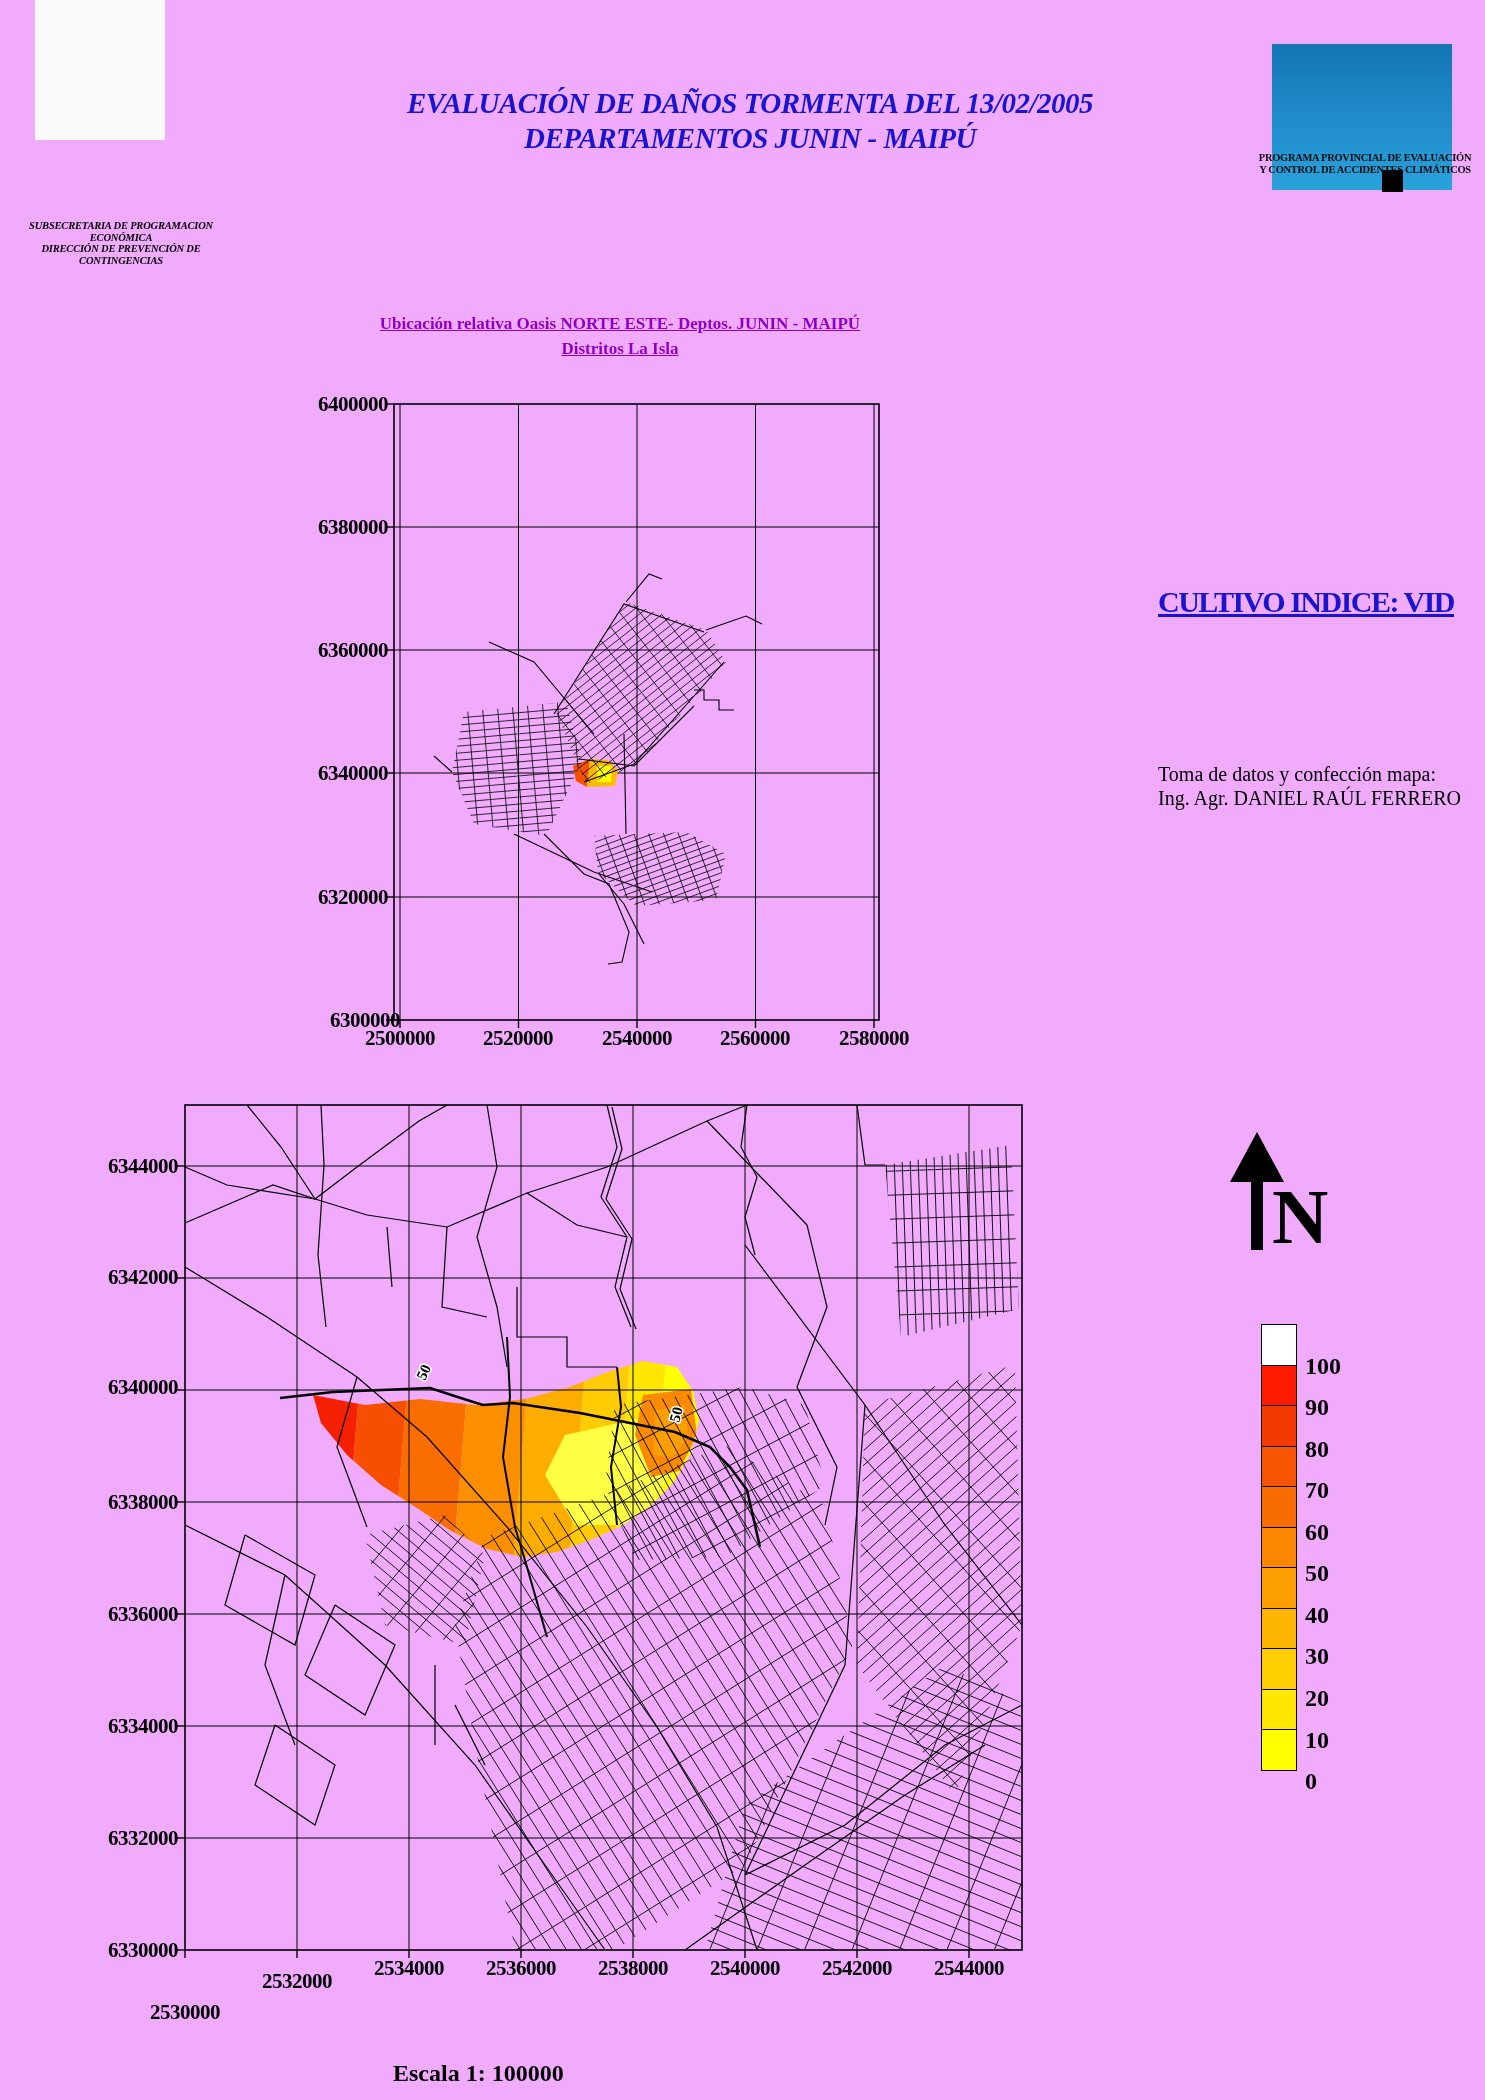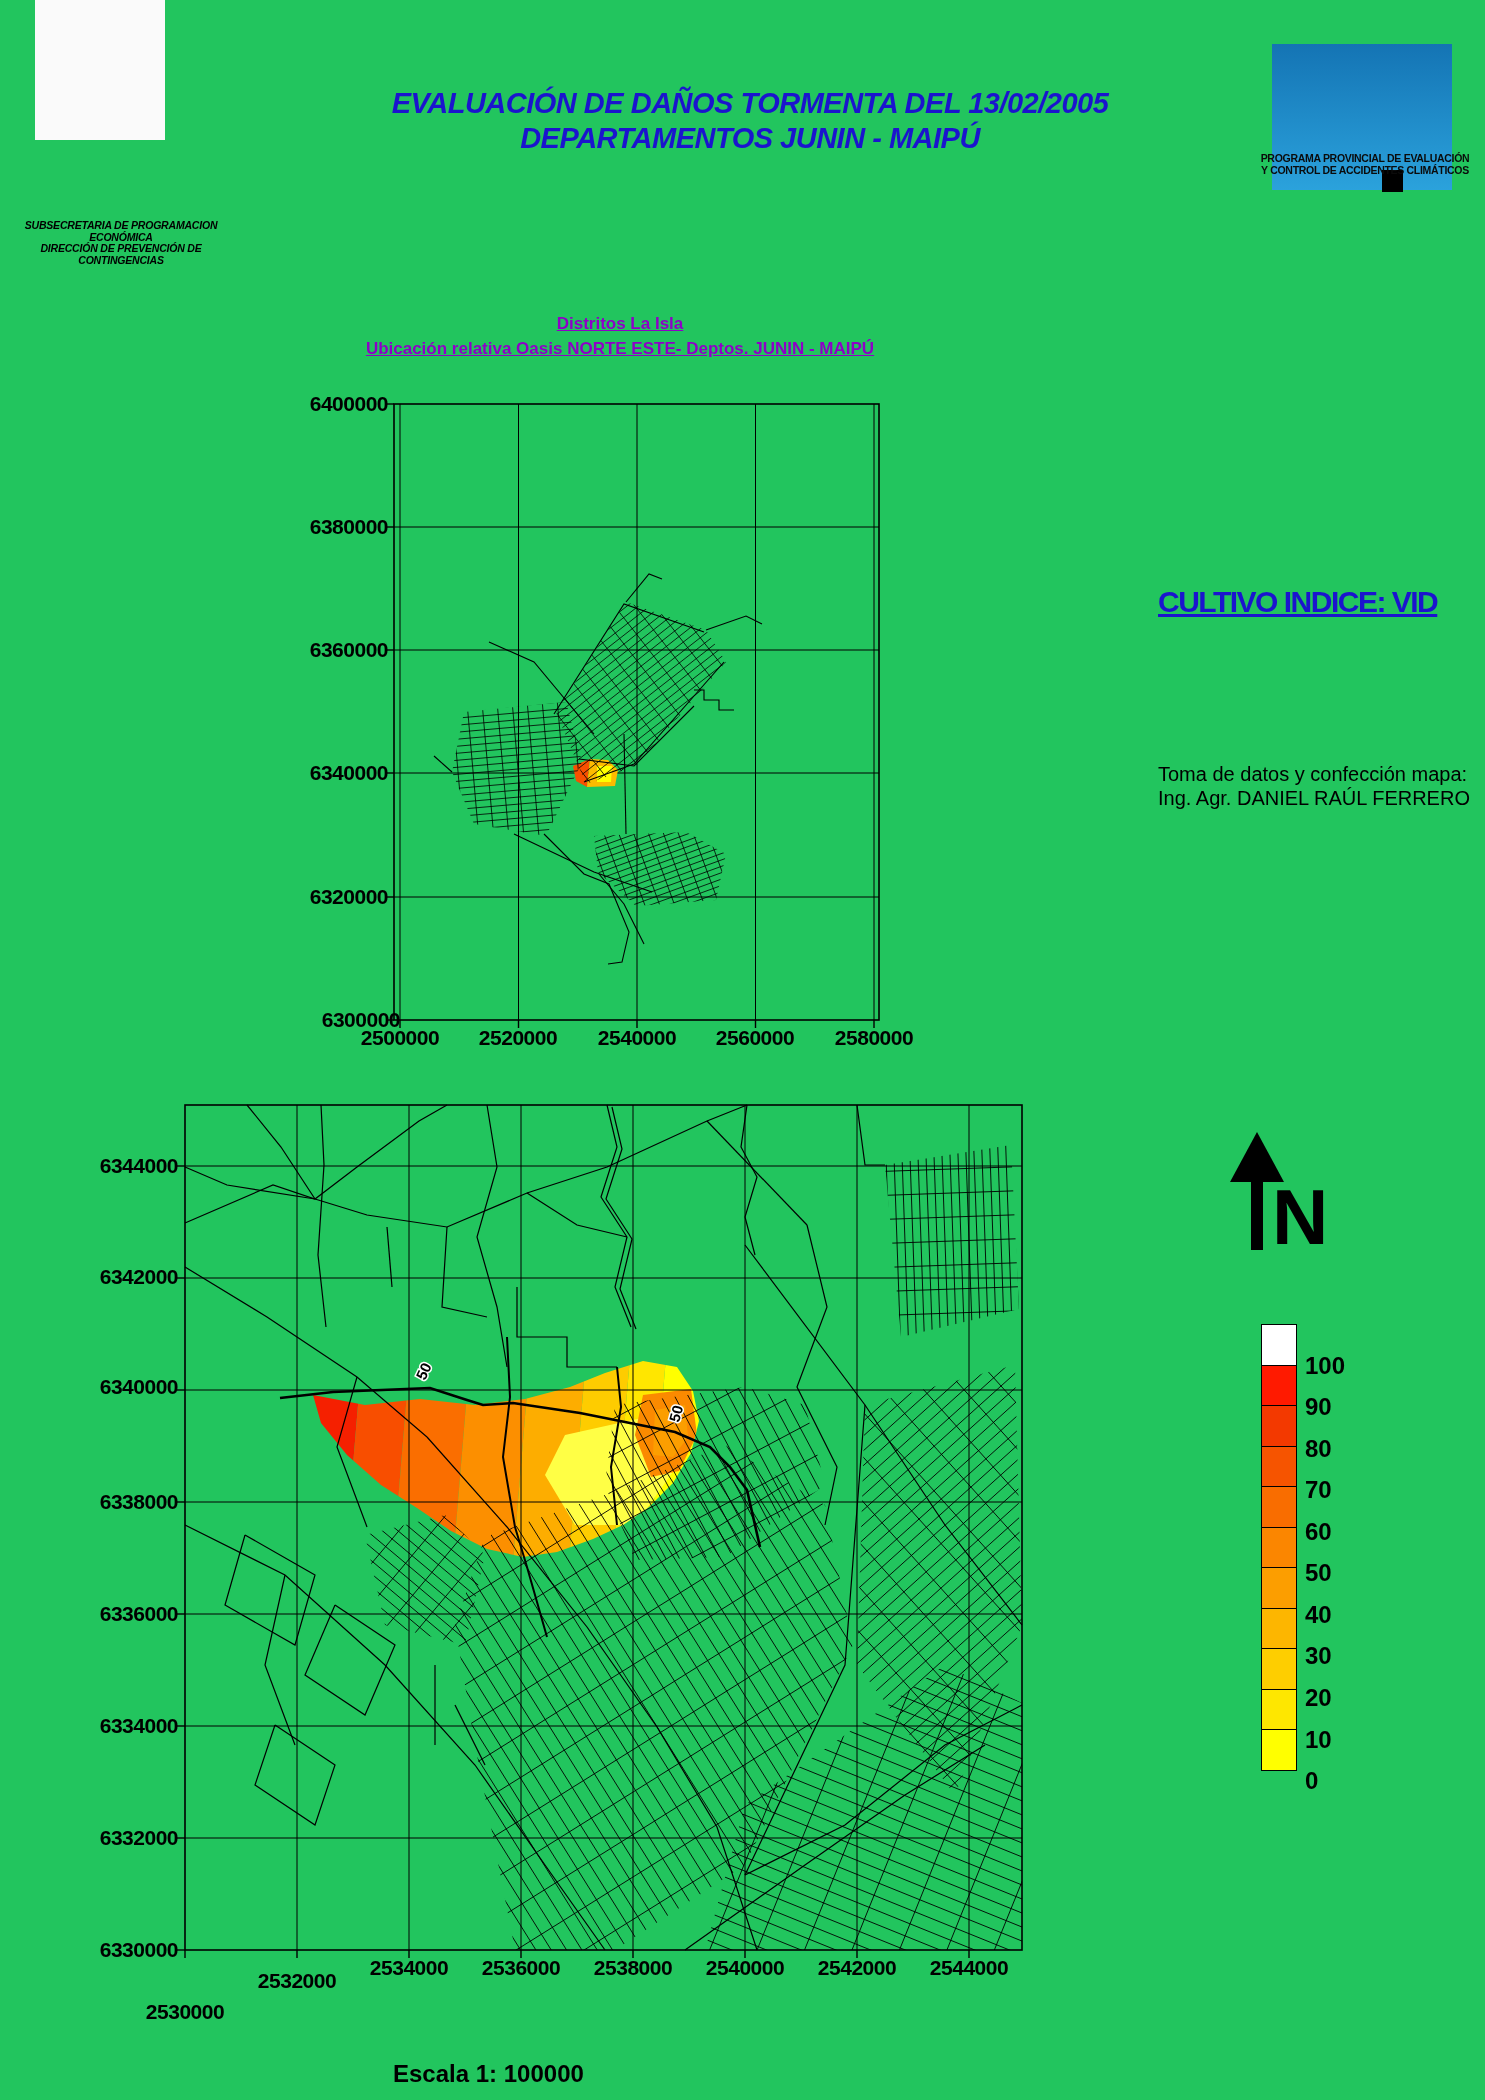--- a/index.html
+++ b/index.html
@@ -1,17 +1,17 @@
 <!DOCTYPE html>
 <html><head>
 <meta charset="utf-8">
 <style>
   html,body{margin:0;padding:0;background:#fff;}
-  .page{position:relative;width:1485px;height:2100px;background:#22c55e;
-        font-family:Liberation Sans, sans-serif;color:#000;overflow:hidden;}
+  .page{position:relative;width:1485px;height:2100px;background:#f0abfc;
+        font-family:Liberation Serif, serif;color:#000;overflow:hidden;}
   .abs{position:absolute;}
   svg{overflow:visible;display:block;}
   .title{left:375px;top:86px;width:750px;text-align:center;font-size:29px;
          font-weight:bold;font-style:italic;line-height:1.22;letter-spacing:-0.5px;}
   .ghost{left:35px;top:0;width:130px;height:140px;background:#fafafa;}
   .agency{left:0;top:220px;width:242px;text-align:center;font-size:10.5px;
           font-weight:bold;font-style:italic;line-height:1.1;letter-spacing:-0.2px;}
   .logo-box{left:1272px;top:44px;width:180px;height:146px;
             background:linear-gradient(#1474b4,#2ba2dc);}
   .logo-glyph{left:1382px;top:170px;width:21px;height:22px;background:#000;}
@@ -51,22 +51,22 @@
     <div>PROGRAMA PROVINCIAL DE EVALUACIÓN</div>
     <div>Y CONTROL DE ACCIDENTES CLIMÁTICOS</div>
   </div>
 
   <div class="abs agency">
     <div>SUBSECRETARIA DE PROGRAMACION ECONÓMICA</div>
     <div>DIRECCIÓN DE PREVENCIÓN DE CONTINGENCIAS</div>
   </div>
 
   <div class="abs subtitle" style="color:#8e00c8;">
+    <div>Ubicación relativa Oasis NORTE ESTE- Deptos. JUNIN - MAIPÚ</div>
     <div>Distritos La Isla</div>
-    <div>Ubicación relativa Oasis NORTE ESTE- Deptos. JUNIN - MAIPÚ</div>
   </div>
 
   <div class="abs" style="left:394px;top:404px;width:485px;height:616px;">
     <svg width="485" height="616" viewBox="0 0 485 616">
       <defs>
         <clipPath id="ovV">
             <polygon points="162,308 232,198 312,226 332,258 242,362 192,380"></polygon>
           </clipPath>
         <clipPath id="ovL">
             <polygon points="70,308 172,298 188,358 152,432 80,420 58,368"></polygon>

